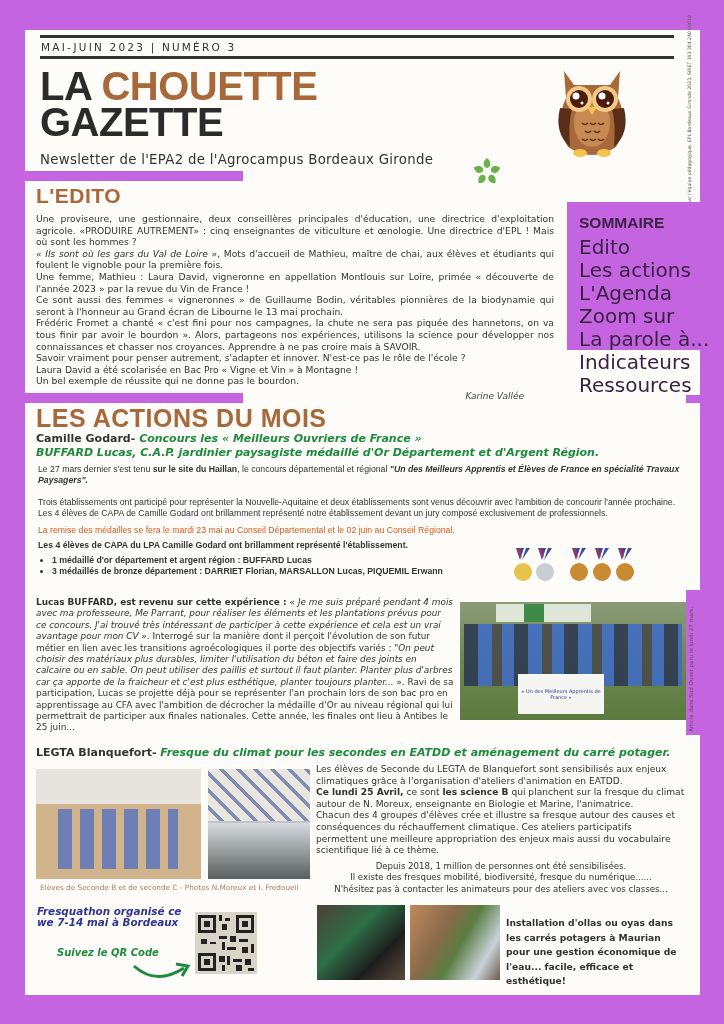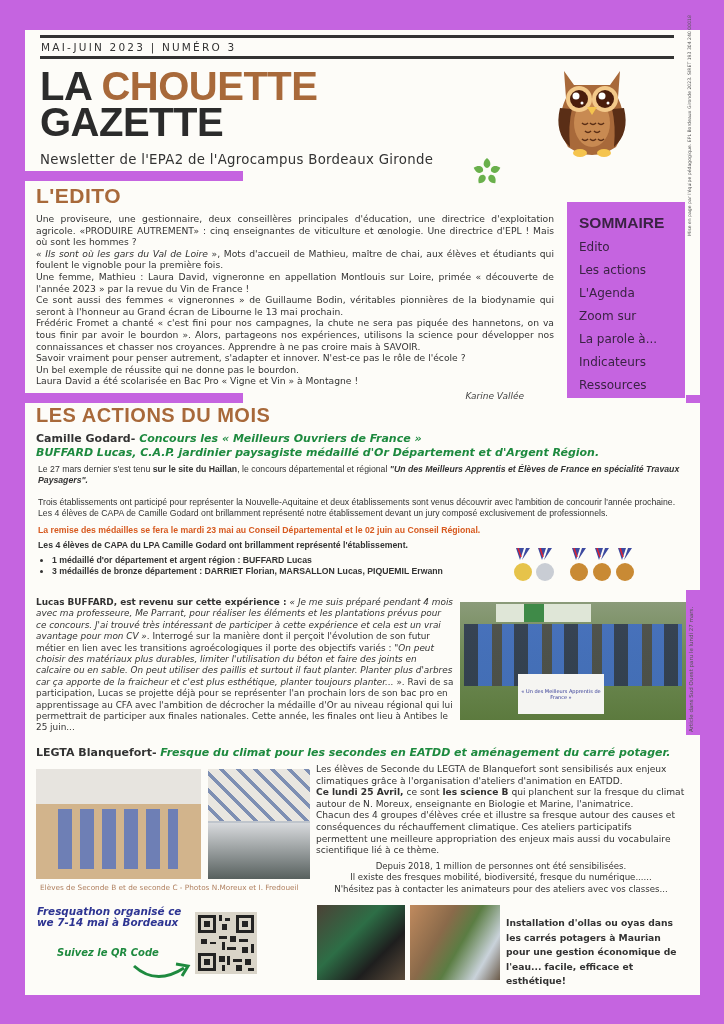--- a/index.html
+++ b/index.html
@@ -8,30 +8,30 @@
   .purple { background:#c564e0; position:absolute; }
   .rule { position:absolute; background:#333; height:3px; }
   .issue { position:absolute; left:41px; top:41px; font-size:10.5px; letter-spacing:2.2px; color:#333; }
   .title { position:absolute; left:40px; top:68px; font-family:"Liberation Sans", sans-serif; font-weight:bold; font-size:40px; line-height:36px; color:#2b2b2b; letter-spacing:-0.5px; }
   .title .brown { color:#a8693a; }
   .subtitle { position:absolute; left:40px; top:152px; font-size:13.3px; color:#333; letter-spacing:0.3px; }
   .h2 { position:absolute; font-family:"Liberation Sans", sans-serif; font-weight:bold; color:#a8693a; letter-spacing:0.5px; }
   .edito-text { position:absolute; left:36px; top:213px; width:518px; font-size:9.2px; line-height:11.6px; text-align:justify; color:#333; }
   .edito-text p { margin:0; }
   .signature { position:absolute; right:200px; top:391px; font-size:9px; font-style:italic; color:#444; }
-  .sommaire { position:absolute; left:567px; top:202px; width:118px; height:196px; background:#c564e0; }
+  .sommaire { position:absolute; left:567px; top:202px; width:118px; height:148px; background:#c564e0;padding-left:36px; }
   .sommaire h3 { margin:0; position:absolute; left:12px; top:12px; font-family:"Liberation Sans", sans-serif; font-size:15.5px; font-weight:bold; color:#3a2244; }
   .sommaire ul { list-style:none; margin:0; padding:0; position:absolute; left:12px; top:34px; }
-  .sommaire li { font-size:12px; line-height:23px; color:#3a2244; cursor:pointer; }
+  .sommaire li { font-size:20px; line-height:23px; color:#3a2244; cursor:pointer; }
   .vert { position:absolute; writing-mode:vertical-rl; transform:rotate(180deg); font-size:4.6px; color:#555; white-space:nowrap; }
   .green { color:#1e8a3f; font-weight:bold; font-style:italic; }
   .blk { font-weight:bold; color:#333; }
   .sm { font-family:"Liberation Sans Narrow","Liberation Sans", sans-serif; }
   .art1 { position:absolute; left:38px; top:464px; width:644px; font-size:8.7px; line-height:11px; color:#333; }
-  .orange { color:#d75a1f; font-weight:bold; }
+  .orange { color:#d75a1f; font-weight:normal; }
   .lucas { position:absolute; left:36px; top:597px; width:418px; font-size:8.9px; line-height:11.4px; color:#333; }
   .photo { position:absolute; overflow:hidden; }
   .caption { position:absolute; font-size:7.3px; color:#b08060; }
   .legta-text { position:absolute; left:316px; top:764px; width:370px; font-size:9.1px; line-height:11.6px; color:#333; }
   .center-text { position:absolute; left:316px; top:861px; width:370px; font-size:8.6px; line-height:11.4px; text-align:center; color:#333; }
   .fresq { position:absolute; left:37px; top:906px; font-size:10.4px; line-height:11px; font-weight:bold; font-style:italic; color:#2e3592; }
   .qr-label { position:absolute; left:57px; top:947px; font-size:10px; font-weight:bold; font-style:italic; color:#1e8a3f; }
   .ollas { position:absolute; left:506px; top:916px; width:180px; font-size:9.2px; line-height:14.6px; font-weight:bold; color:#333; }
   .medals { position:absolute; left:514px; top:548px; }
 </style>
@@ -97,39 +97,39 @@
 <div class="vert" style="left:687px;top:36px;height:200px;">Mise en page par l'équipe pédagogique. EPL Bordeaux Gironde 2023. SIRET 193 304 240 00018</div>
 
 <div class="h2" style="left:36px;top:184px;font-size:21px;">L'EDITO</div>
 <div class="edito-text">
   <p>Une proviseure, une gestionnaire, deux conseillères principales d'éducation, une directrice d'exploitation agricole. «PRODUIRE AUTREMENT» : cinq enseignantes de viticulture et œnologie. Une directrice d'EPL ! Mais où sont les hommes ?</p>
   <p><i>« Ils sont où les gars du Val de Loire</i> », Mots d'accueil de Mathieu, maître de chai, aux élèves et étudiants qui foulent le vignoble pour la première fois.</p>
   <p>Une femme, Mathieu : Laura David, vigneronne en appellation Montlouis sur Loire, primée « découverte de l'année 2023 » par la revue du Vin de France !</p>
   <p>Ce sont aussi des femmes « vigneronnes » de Guillaume Bodin, véritables pionnières de la biodynamie qui seront à l'honneur au Grand écran de Libourne le 13 mai prochain.</p>
   <p>Frédéric Fromet a chanté « c'est fini pour nos campagnes, la chute ne sera pas piquée des hannetons, on va tous finir par avoir le bourdon ». Alors, partageons nos expériences, utilisons la science pour développer nos connaissances et chasser nos croyances. Apprendre à ne pas croire mais à SAVOIR.</p>
   <p>Savoir vraiment pour penser autrement, s'adapter et innover. N'est-ce pas le rôle de l'école ?</p>
+  <p>Laura David a été scolarisée en Bac Pro « Vigne et Vin » à Montagne !</p>
   <p>Un bel exemple de réussite qui ne donne pas le bourdon.</p>
-  <p>Laura David a été scolarisée en Bac Pro « Vigne et Vin » à Montagne !</p>
 </div>
 <div class="signature">Karine Vallée</div>
 
 <div class="sommaire">
   <h3>SOMMAIRE</h3>
   <ul>
     <li>Edito</li>
     <li>Les actions</li>
     <li>L'Agenda</li>
     <li>Zoom sur</li>
     <li>La parole à...</li>
     <li>Indicateurs</li>
     <li>Ressources</li>
   </ul>
 </div>
 
-<div class="h2" style="left:36px;top:404px;font-size:20px;text-align:right;">LES ACTIONS DU MOIS</div>
+<div class="h2" style="left:36px;top:404px;font-size:25px;text-align:right;">LES ACTIONS DU MOIS</div>
 
 <div style="position:absolute;left:36px;top:432px;font-size:11px;line-height:14px;width:650px;">
   <span class="blk">Camille Godard-</span><span class="green"> Concours les « Meilleurs Ouvriers de France »</span><br>
   <span class="green">BUFFARD Lucas, C.A.P. jardinier paysagiste médaillé d'Or Département et d'Argent Région.</span>
 </div>
 
 <div class="art1 sm">
   <div>
     <span>Le 27 mars dernier s'est tenu </span><b>sur le site du Haillan</b><span>, le concours départemental et régional  </span><b><i>"Un des Meilleurs Apprentis et Élèves de France en spécialité Travaux Paysagers".</i></b>
   </div>

